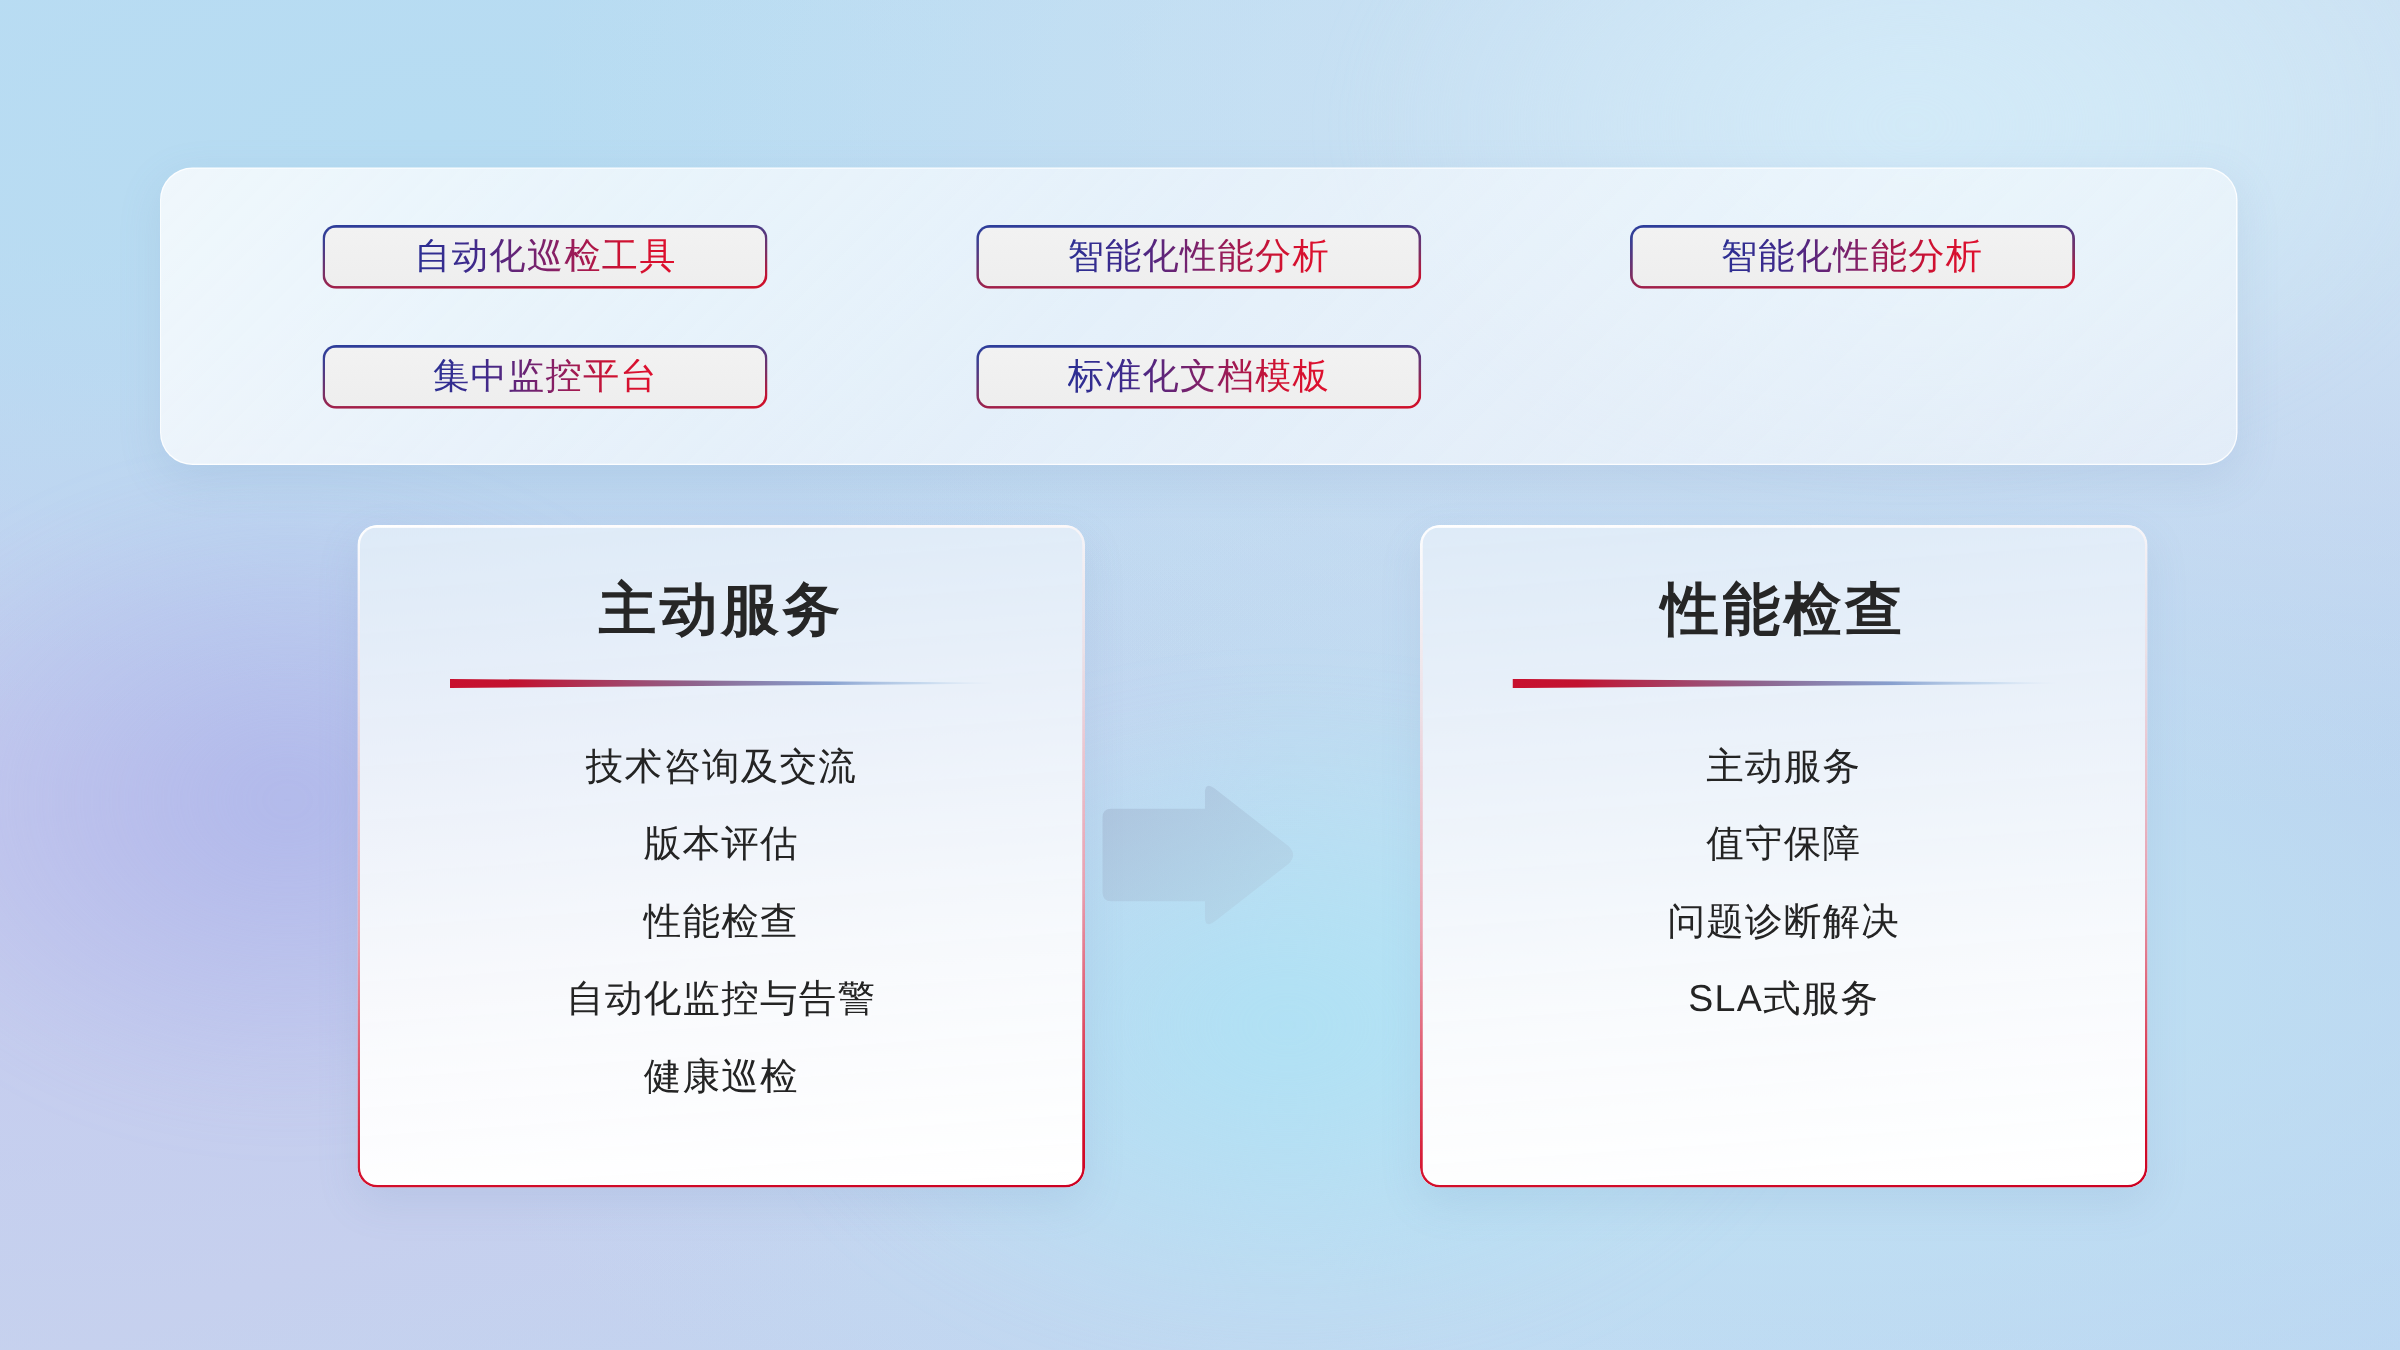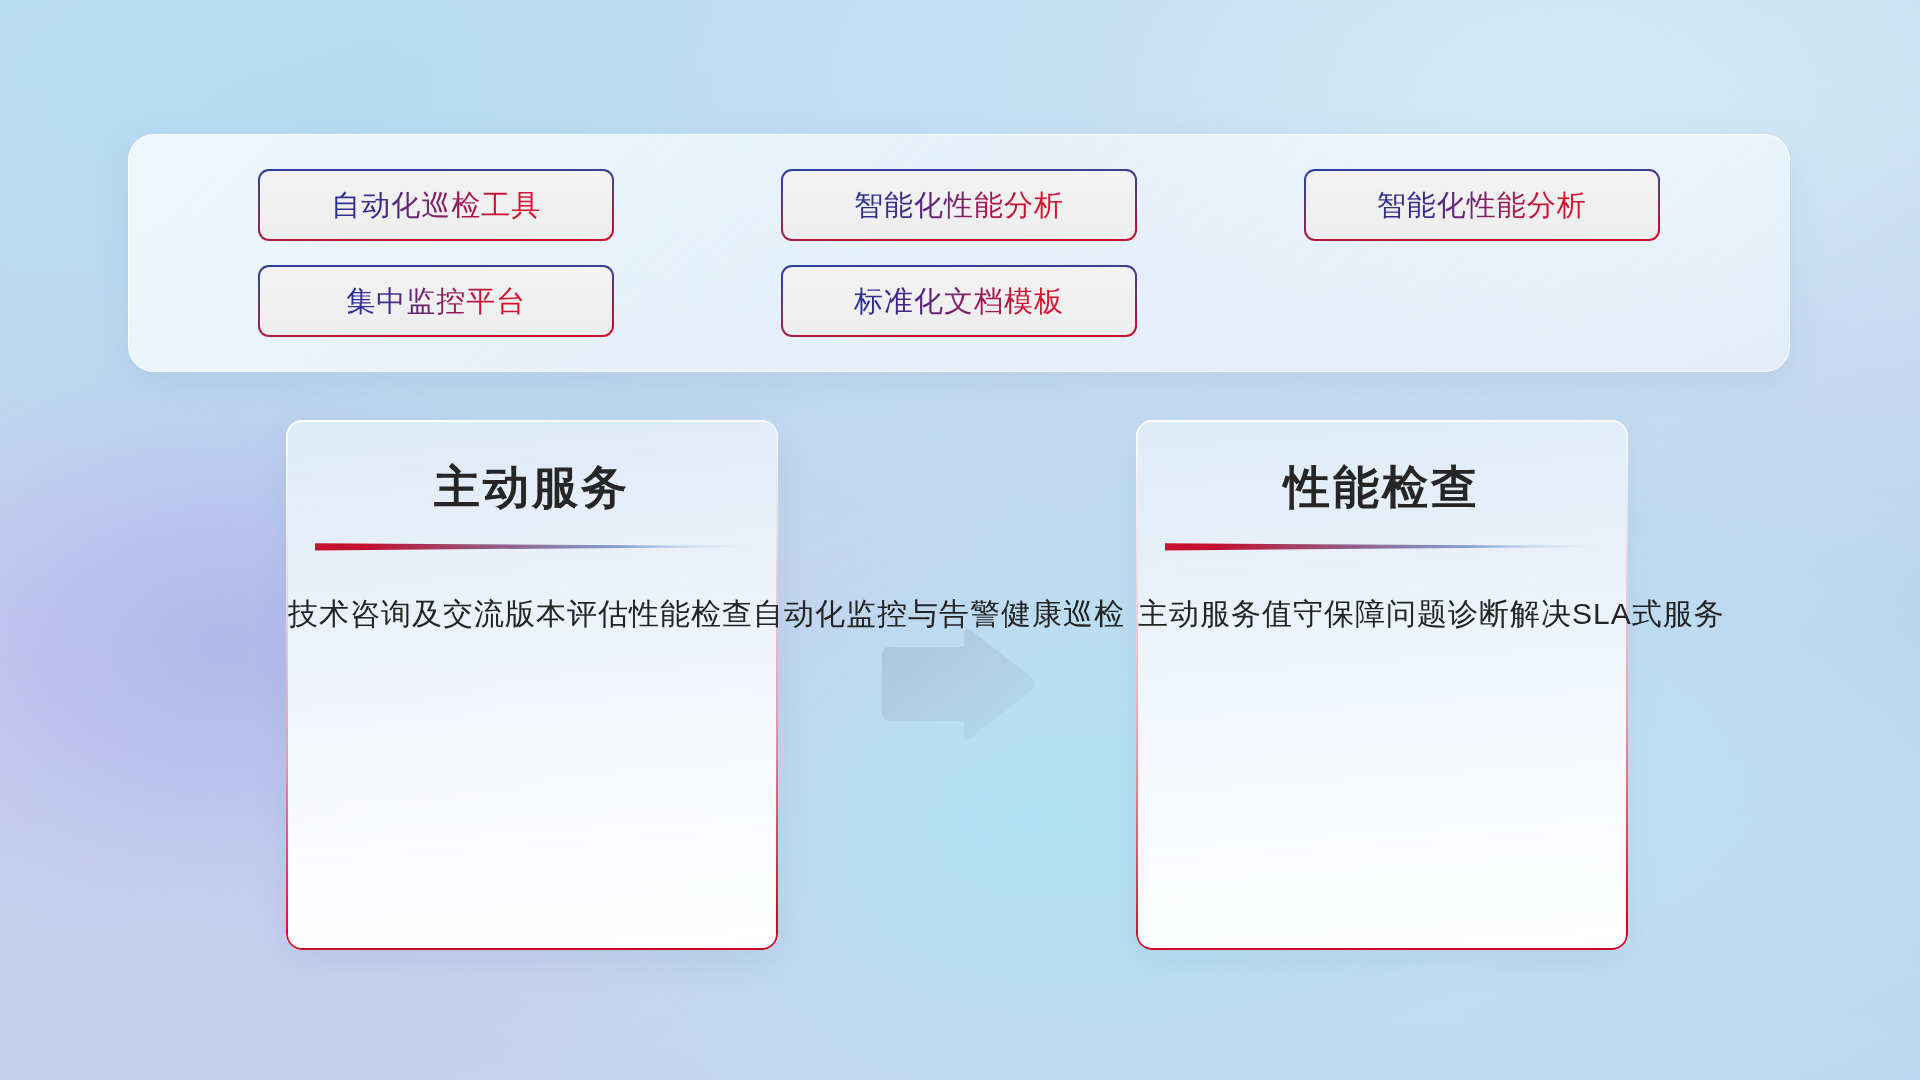--- a/index.html
+++ b/index.html
@@ -66,21 +66,21 @@
     box-sizing: border-box;
     display: grid;
     grid-template-columns: repeat(3, 1fr);
     grid-template-rows: repeat(2, 1fr);
     align-items: center;
     justify-items: center;
     padding: 22px 46px;
   }
   .tag {
     width: 356px;
-    height: 72px;
+    height: 51px;
     border-radius: 11px;
     position: relative;
     display: flex;
     align-items: center;
     justify-content: center;
     background:
       linear-gradient(180deg, #f2f2f2 0%, #eeeeee 100%) padding-box,
       linear-gradient(177deg, #2b3d9b 0%, #3a3f93 18%, #7b2f63 58%, #c8102e 88%, #d01028 100%) border-box;
     border: 2.2px solid transparent;
     box-sizing: border-box;
@@ -95,21 +95,21 @@
     background-clip: text;
     color: transparent;
     -webkit-text-fill-color: transparent;
     white-space: nowrap;
   }
 
   
   .service-card {
     position: absolute;
     top: 420px;
-    width: 492px;
+    width: 582px;
     height: 530px;
     border-radius: 16px;
     box-sizing: border-box;
     background: linear-gradient(176deg, rgba(224,236,248,0.93) 0%, rgba(236,242,250,0.95) 30%, rgba(250,251,253,0.97) 68%, #ffffff 100%);
     border: 2.2px solid transparent;
     box-shadow: 0 12px 32px rgba(110,140,185,0.15);
   }
   .service-card::before {
     content: "";
     position: absolute;
@@ -141,21 +141,21 @@
     margin: 30px auto 0;
     width: 434px;
     height: 13px;
   }
   .card-divider svg { display: block; width: 100%; height: 100%; }
 
   .card-list {
     position: relative;
     margin-top: 30px;
     display: flex;
-    flex-direction: row;
+    flex-direction: column;
     align-items: center;
     gap: 0;
   }
   .card-list-item {
     font-size: 30px;
     color: #242424;
     line-height: 1;
     letter-spacing: 1px;
     padding: 16px 0;
     white-space: nowrap;

